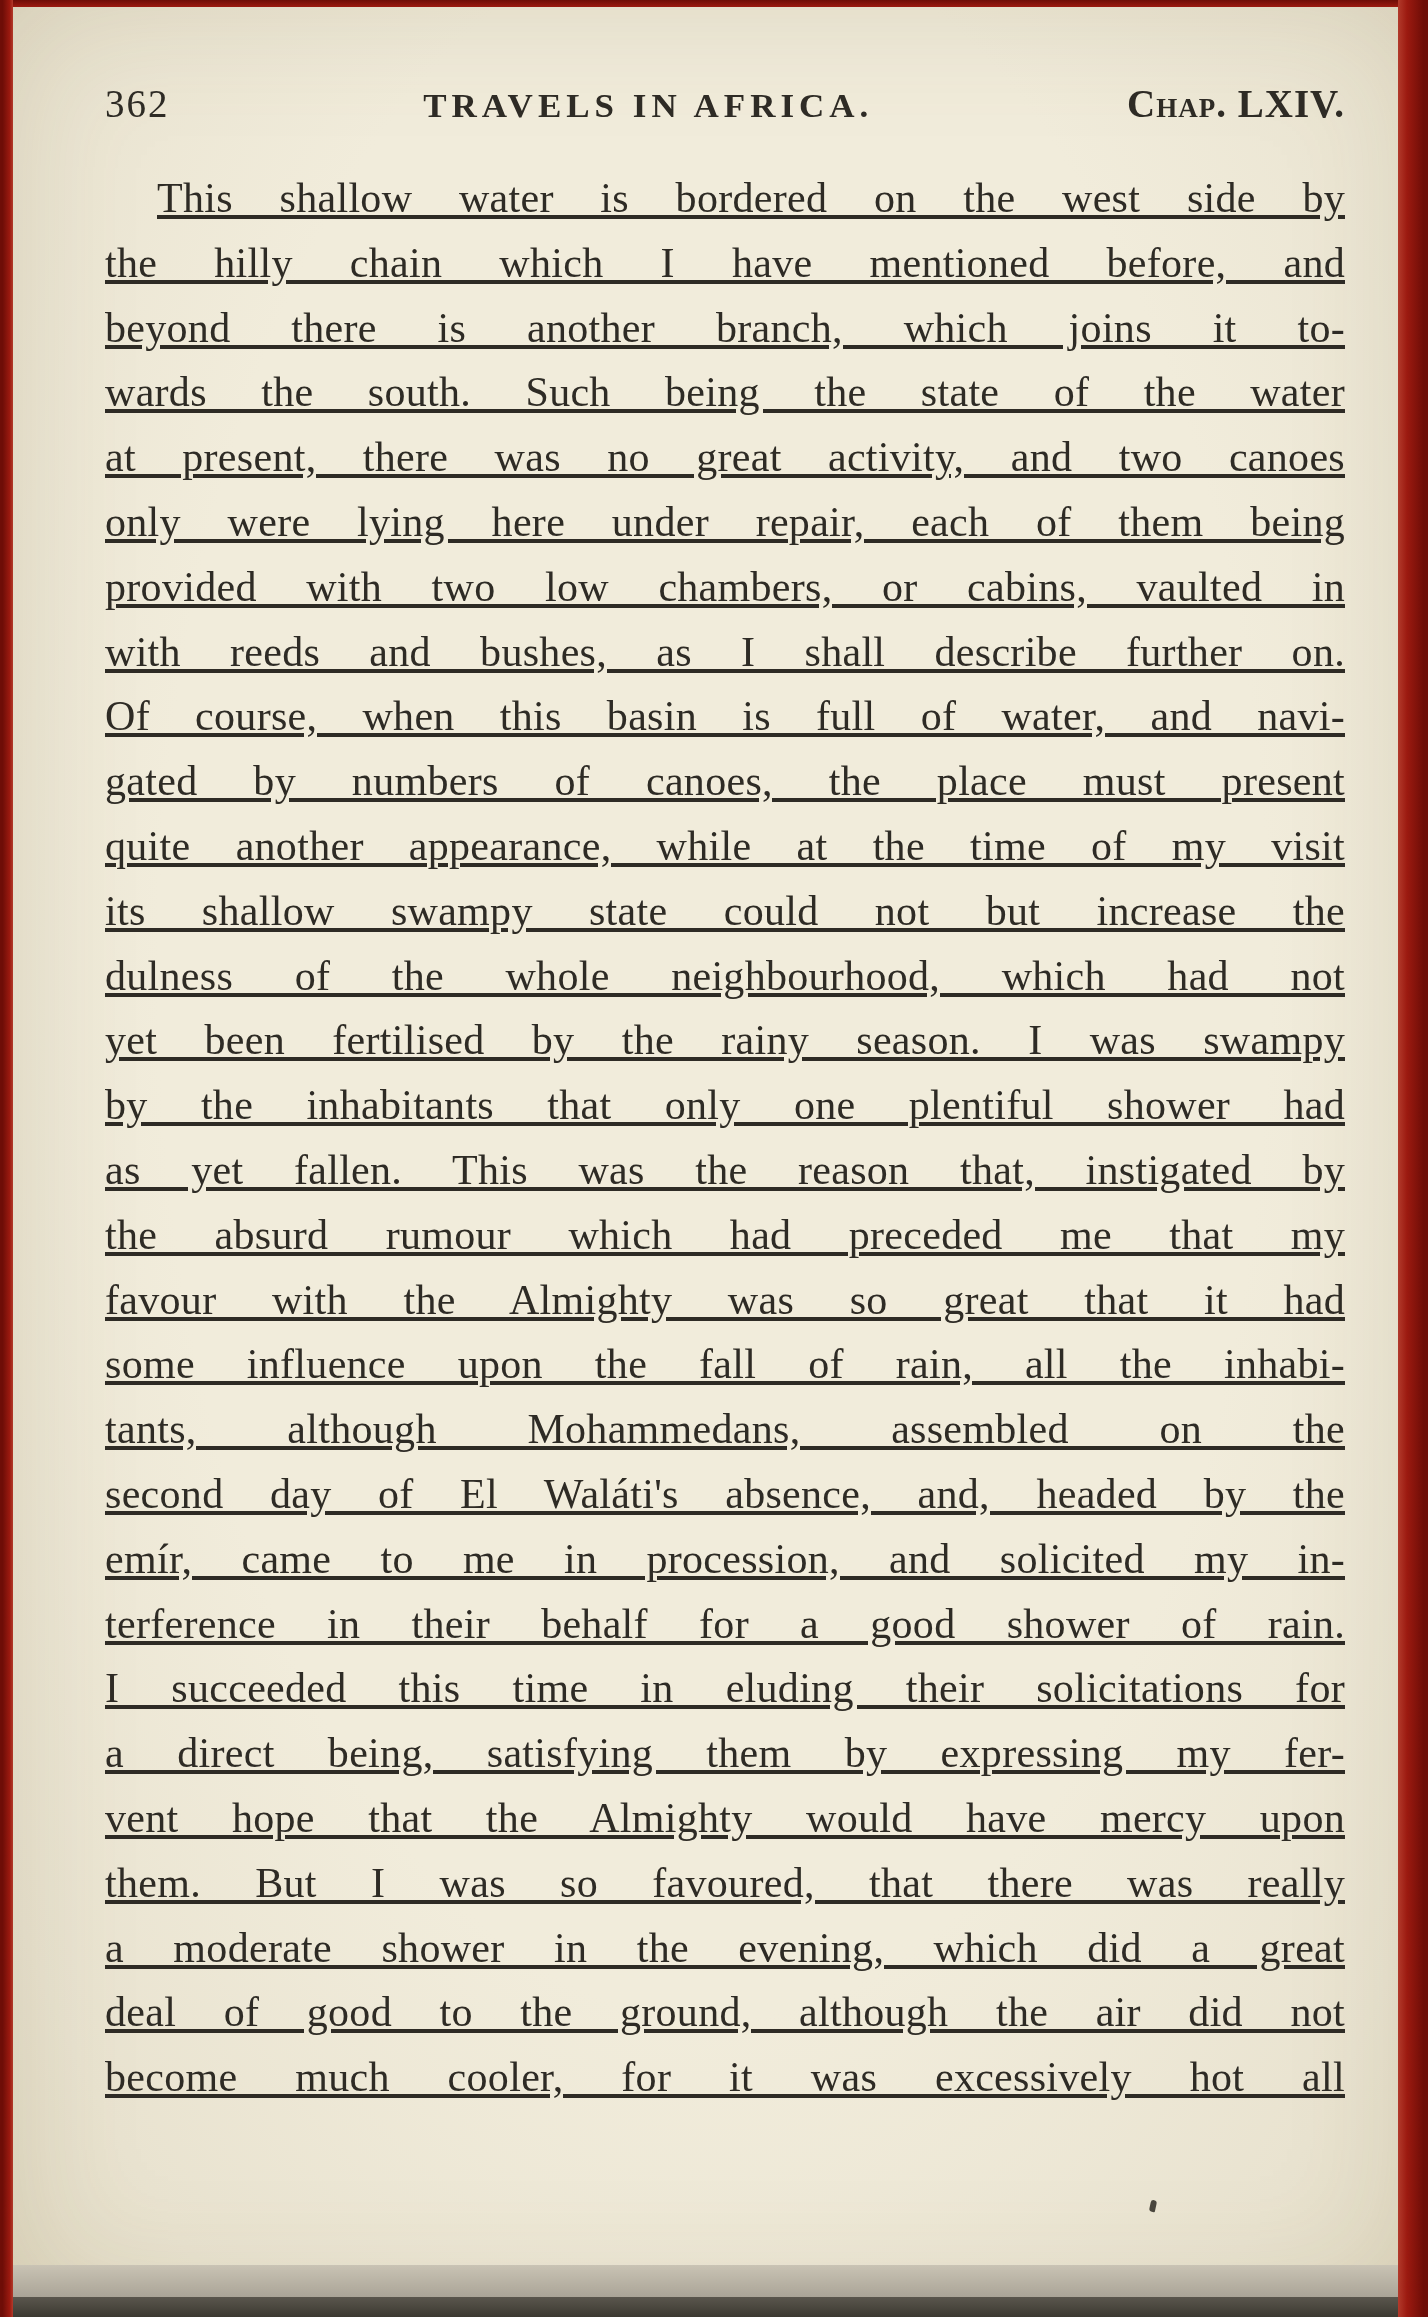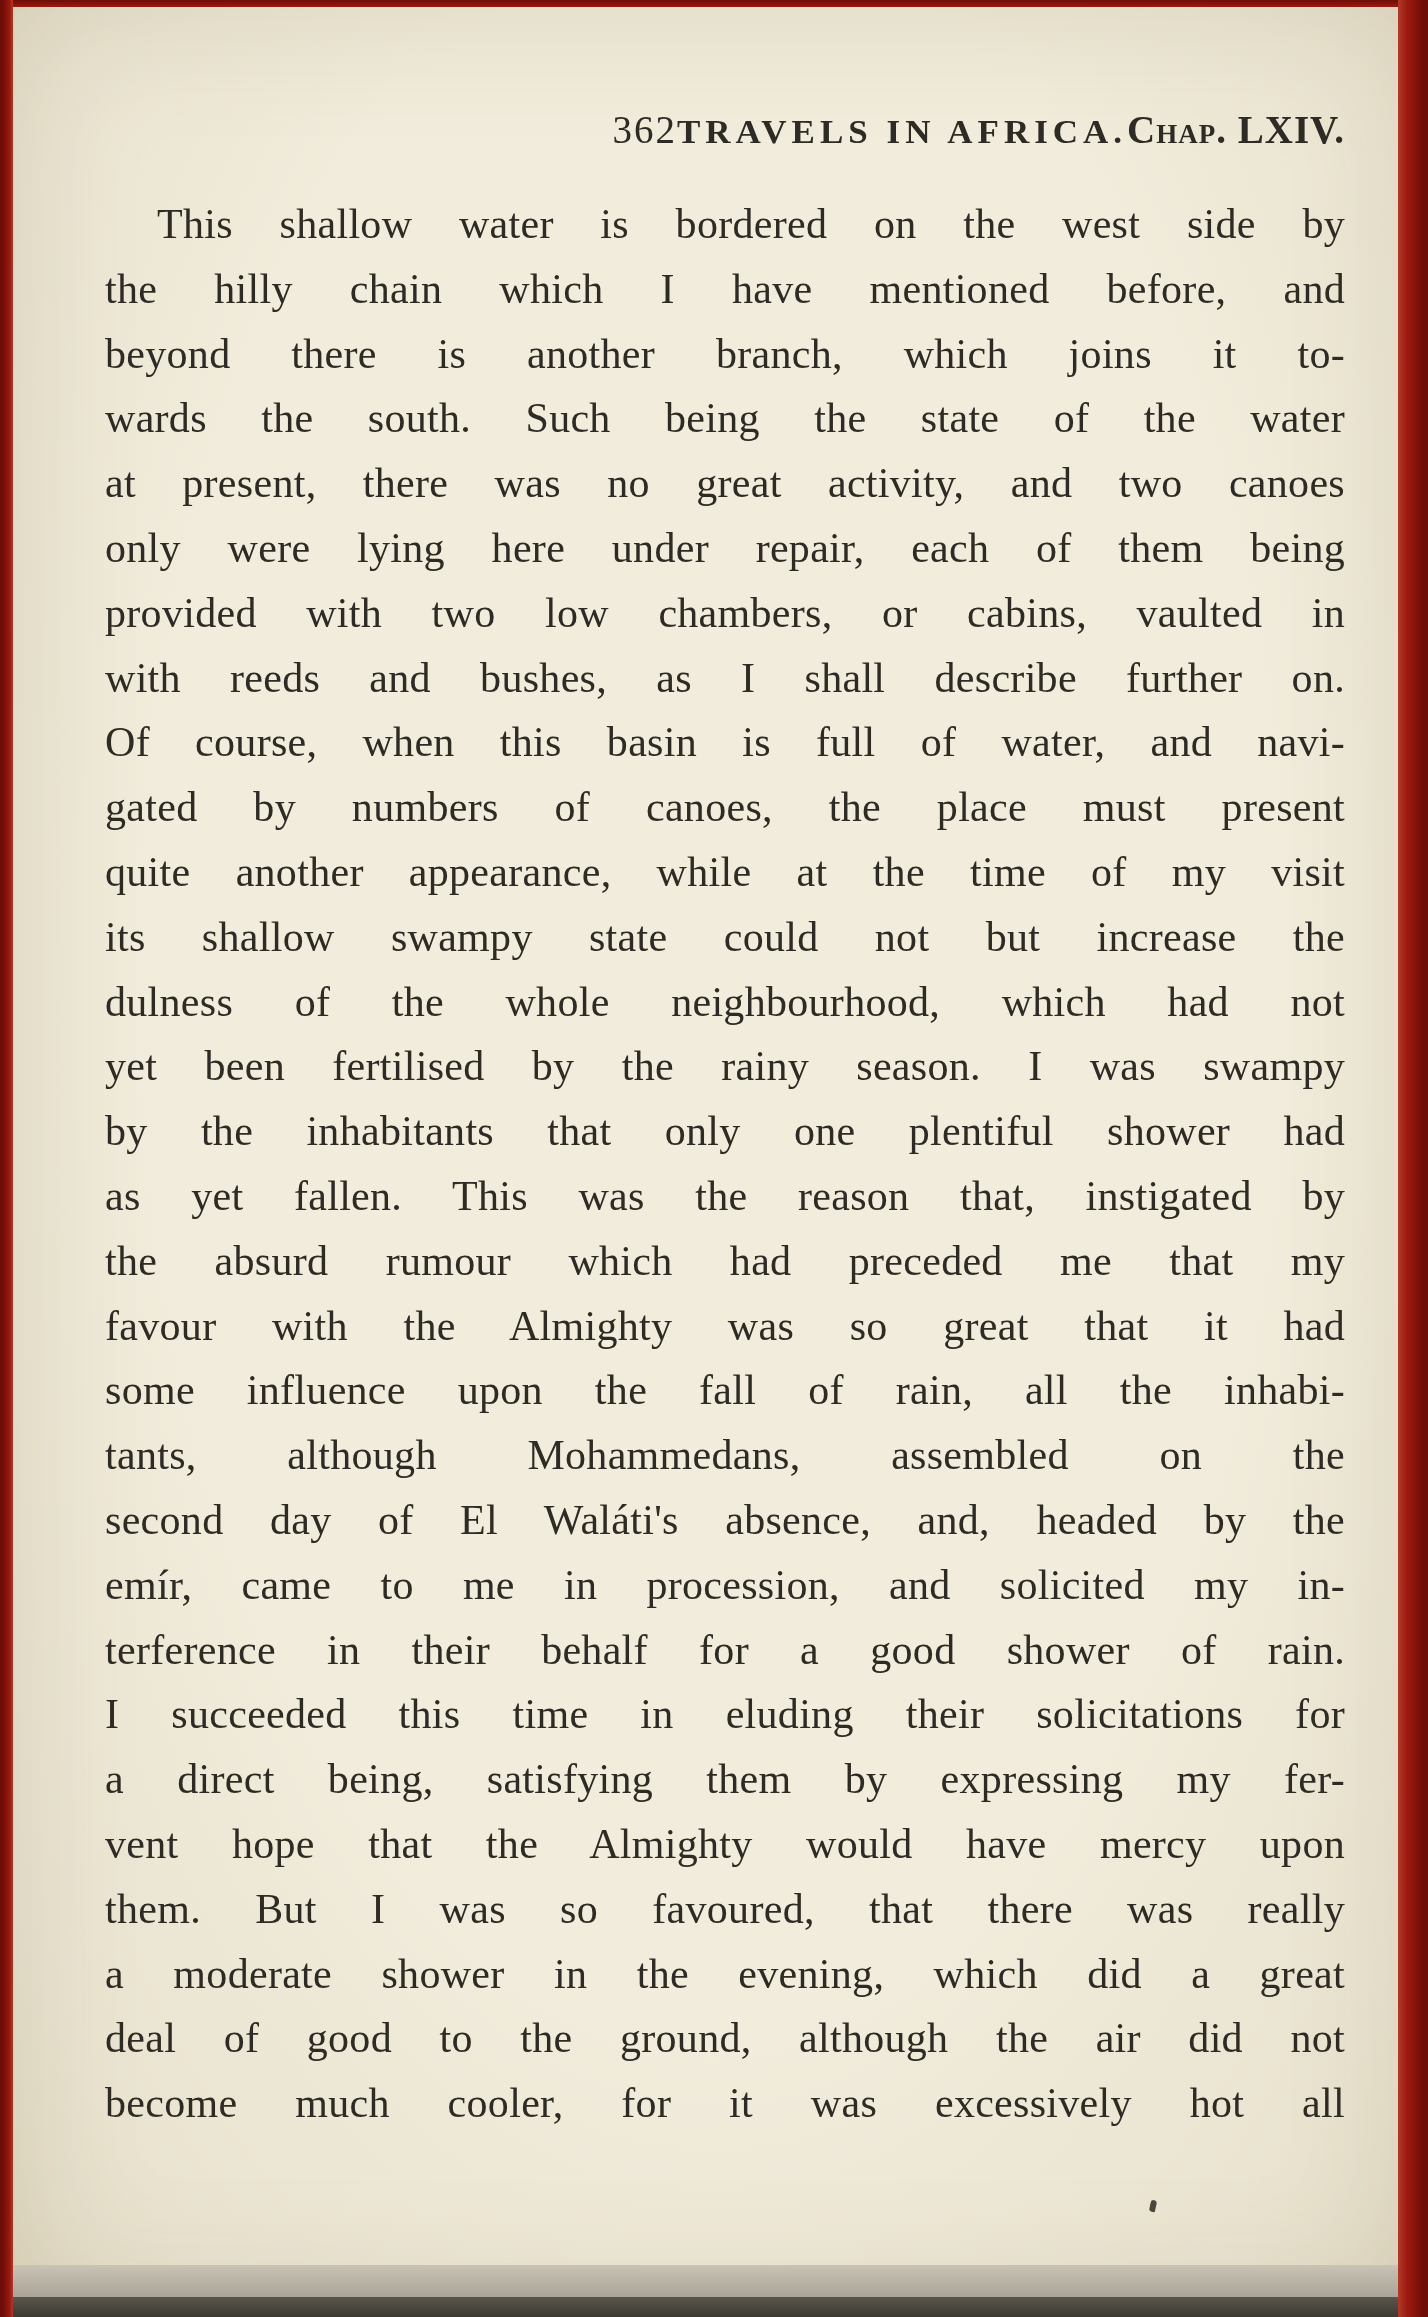--- a/index.html
+++ b/index.html
@@ -64,23 +64,23 @@
 
   
   .page-content {
     position: absolute;
     left: 105px;
     top: 0;
     width: 1240px;
     z-index: 2;
   }
   .page-header {
-    margin-top: 110px;
+    margin-top: 84px;
     display: flex;
-    justify-content: flex-end;
+    justify-content: space-between;
     align-items: baseline;
     line-height: 1;
   }
   .page-number {
     font-size: 39px;
     letter-spacing: 2px;
   }
   .running-title {
     font-size: 35px;
     letter-spacing: 5px;
@@ -89,20 +89,21 @@
   }
   .chapter-label {
     font-size: 39px;
     font-variant: small-caps;
     font-weight: bold;
     letter-spacing: 1px;
   }
   .body-text {
     margin-top: 43px;
     font-size: 42px;
+    text-decoration: underline;
   }
   .line {
     height: 64.8px;
     line-height: 64.8px;
     white-space: nowrap;
     text-align: justify;
     text-align-last: justify;
     letter-spacing: 0.3px;
   }
   .line.indent {

